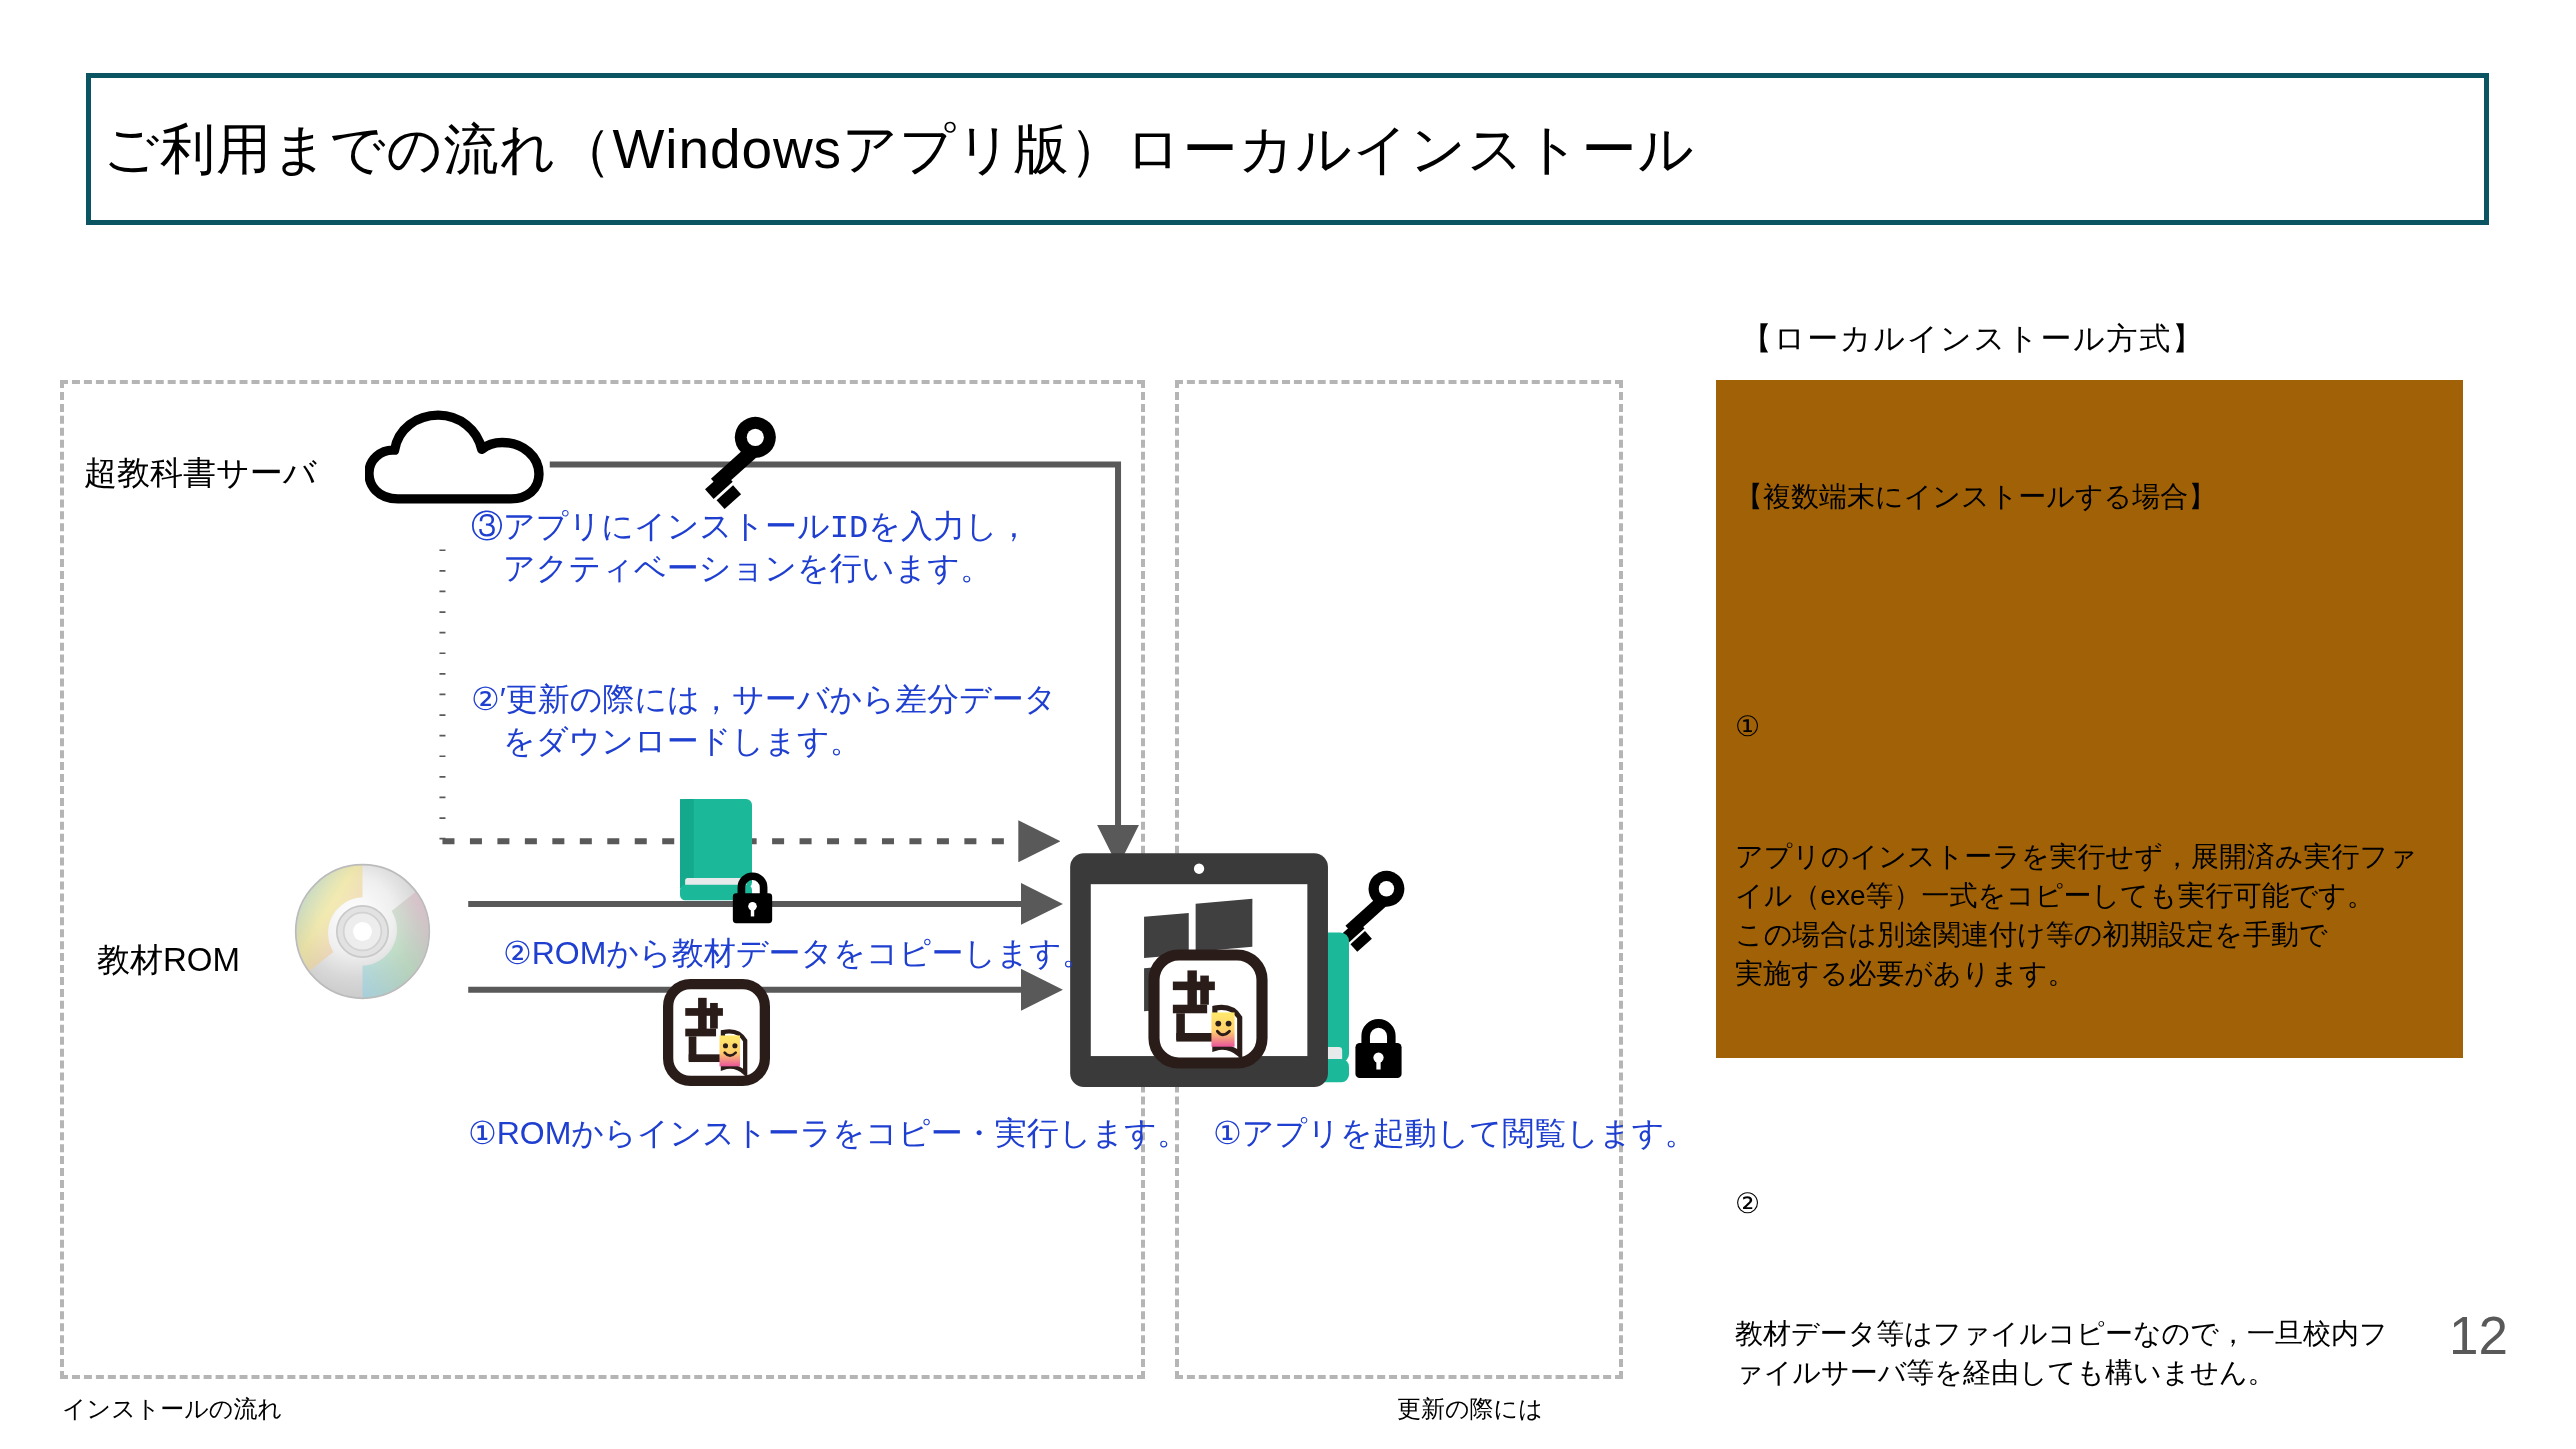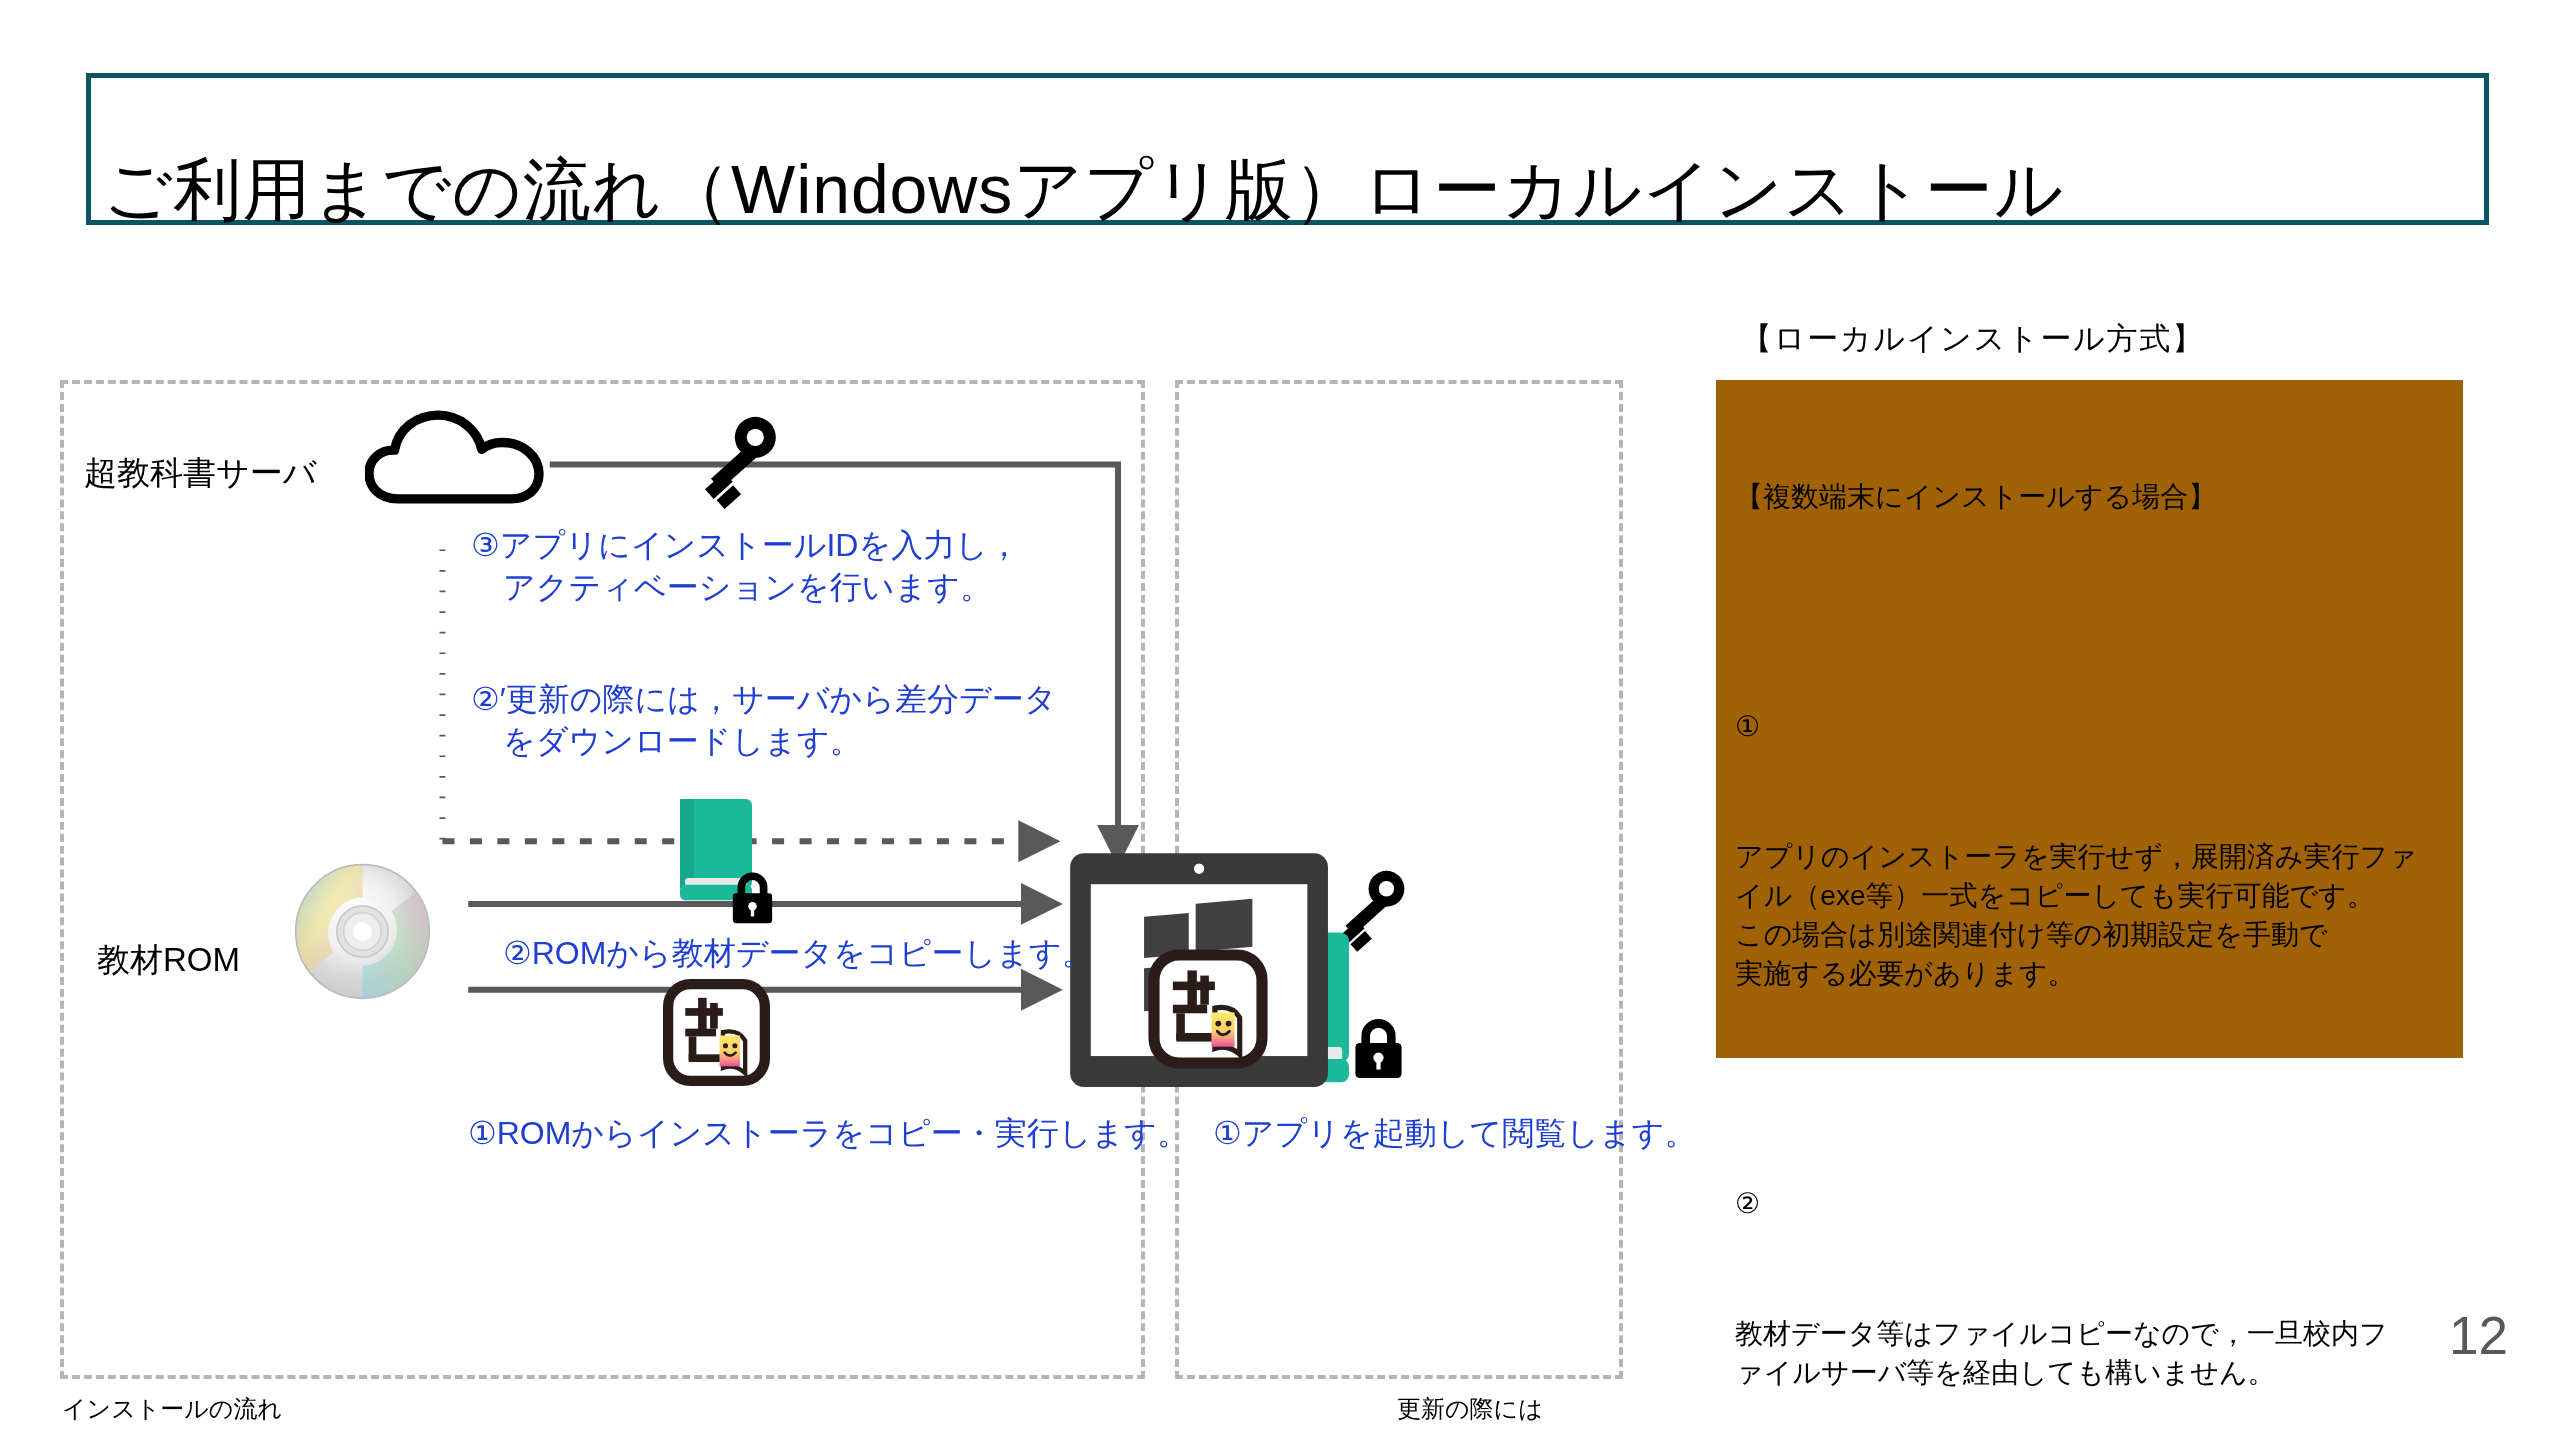--- a/index.html
+++ b/index.html
@@ -25,26 +25,25 @@
     height: 152px;
     box-sizing: border-box;
     border: 5.2px solid #0B5461;
     background: #ffffff;
   }
   #title-text {
     position: absolute;
     left: 12px;
     top: 50%;
     transform: translateY(-50%);
-    font-size: 68px;
+    font-size: 55px;
     line-height: 1.1;
     letter-spacing: 0.9px;
     white-space: nowrap;
     color: #000000;
-    margin-top: 40px;
   }
 
   
   .dashed-box {
     position: absolute;
     box-sizing: border-box;
     border: 4.3px dashed #B5B5B5;
     background: transparent;
   }
   #install-box { left: 60px;  top: 380px; width: 1085px; height: 999px; }
@@ -70,21 +69,21 @@
   #rom-label    { left: 97px; top: 938px; }
 
   
   .blue-note {
     position: absolute;
     color: #1F3FD0;
     font-size: 32px;
     line-height: 1.32;
     white-space: pre;
   }
-  #note-3      { left: 471px;  top: 524px; }
+  #note-3      { left: 471px;  top: 508px; font-family: Liberation Mono, monospace; }
   #note-2dash  { left: 471px;  top: 678px; }
   #note-2      { left: 503px;  top: 932px; }
   #note-1      { left: 468px;  top: 1112px; }
   #note-view   { left: 1213px; top: 1112px; }
 
   
   #cloud-icon {
     position: absolute;
     left: 365px;
     top: 410px;

